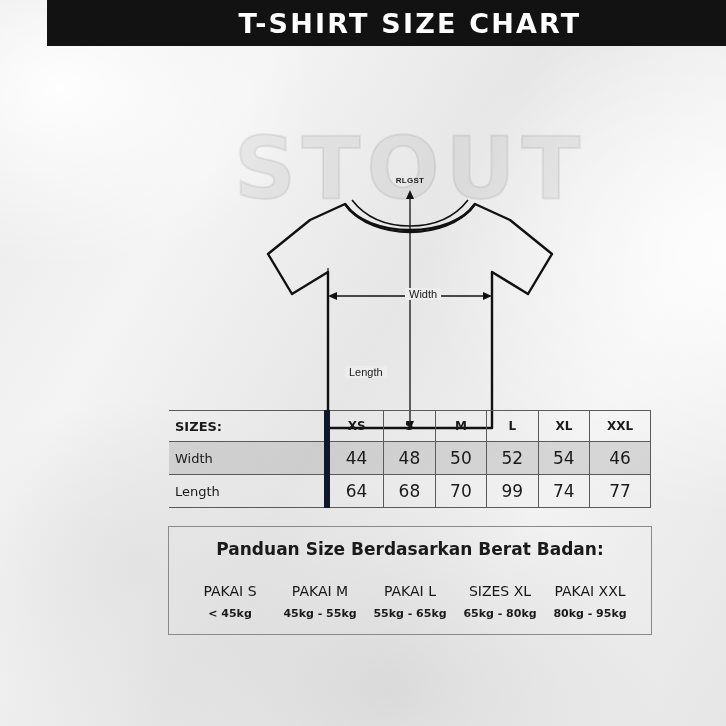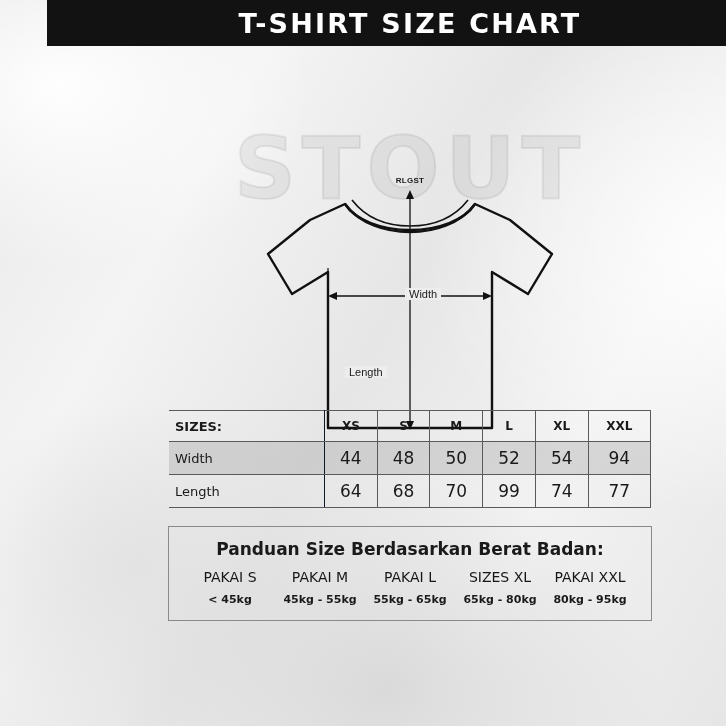--- a/index.html
+++ b/index.html
@@ -118,21 +118,21 @@
     font-size: 17px;
     color: #1a1a1a;
   }
   table.size-table tr.row-head td {
     font-size: 12px;
     font-weight: bold;
     height: 28px;
   }
   table.size-table td.rowlabel {
     border-left: none;
-    border-right: 1px solid #0f172a;
+    border-right: 6px solid #0f172a;
     text-align: left;
     padding-left: 6px;
     font-size: 13px;
     width: 148px;
     font-weight: normal;
   }
   table.size-table tr.row-head td.rowlabel {
     font-size: 13px;
     font-weight: bold;
   }
@@ -153,21 +153,21 @@
     margin: 18px auto 0 auto;
     border: 1px solid #8a8a8a;
     padding: 12px 0 14px 0;
     text-align: center;
   }
   .weight-title {
     font-size: 17px;
     font-weight: bold;
     color: #1a1a1a;
     font-family: "DejaVu Sans", sans-serif;
-    margin-bottom: 10px;
+    margin-bottom: 24px;
   }
   .weight-cols {
     display: flex;
     justify-content: space-between;
     padding: 0 16px;
   }
   .weight-col { flex: 1 1 0; text-align: center; }
   .weight-col .wc-title {
     font-size: 14px;
     font-weight: normal;
@@ -236,21 +236,21 @@
         <td>XL</td>
         <td>XXL</td>
       </tr>
       <tr class="highlight">
         <td class="rowlabel">Width</td>
         <td>44</td>
         <td>48</td>
         <td>50</td>
         <td>52</td>
         <td>54</td>
-        <td>94</td>
+        <td>46</td>
       </tr>
       <tr>
         <td class="rowlabel">Length</td>
         <td>64</td>
         <td>68</td>
         <td>70</td>
         <td>99</td>
         <td>74</td>
         <td>77</td>
       </tr>

